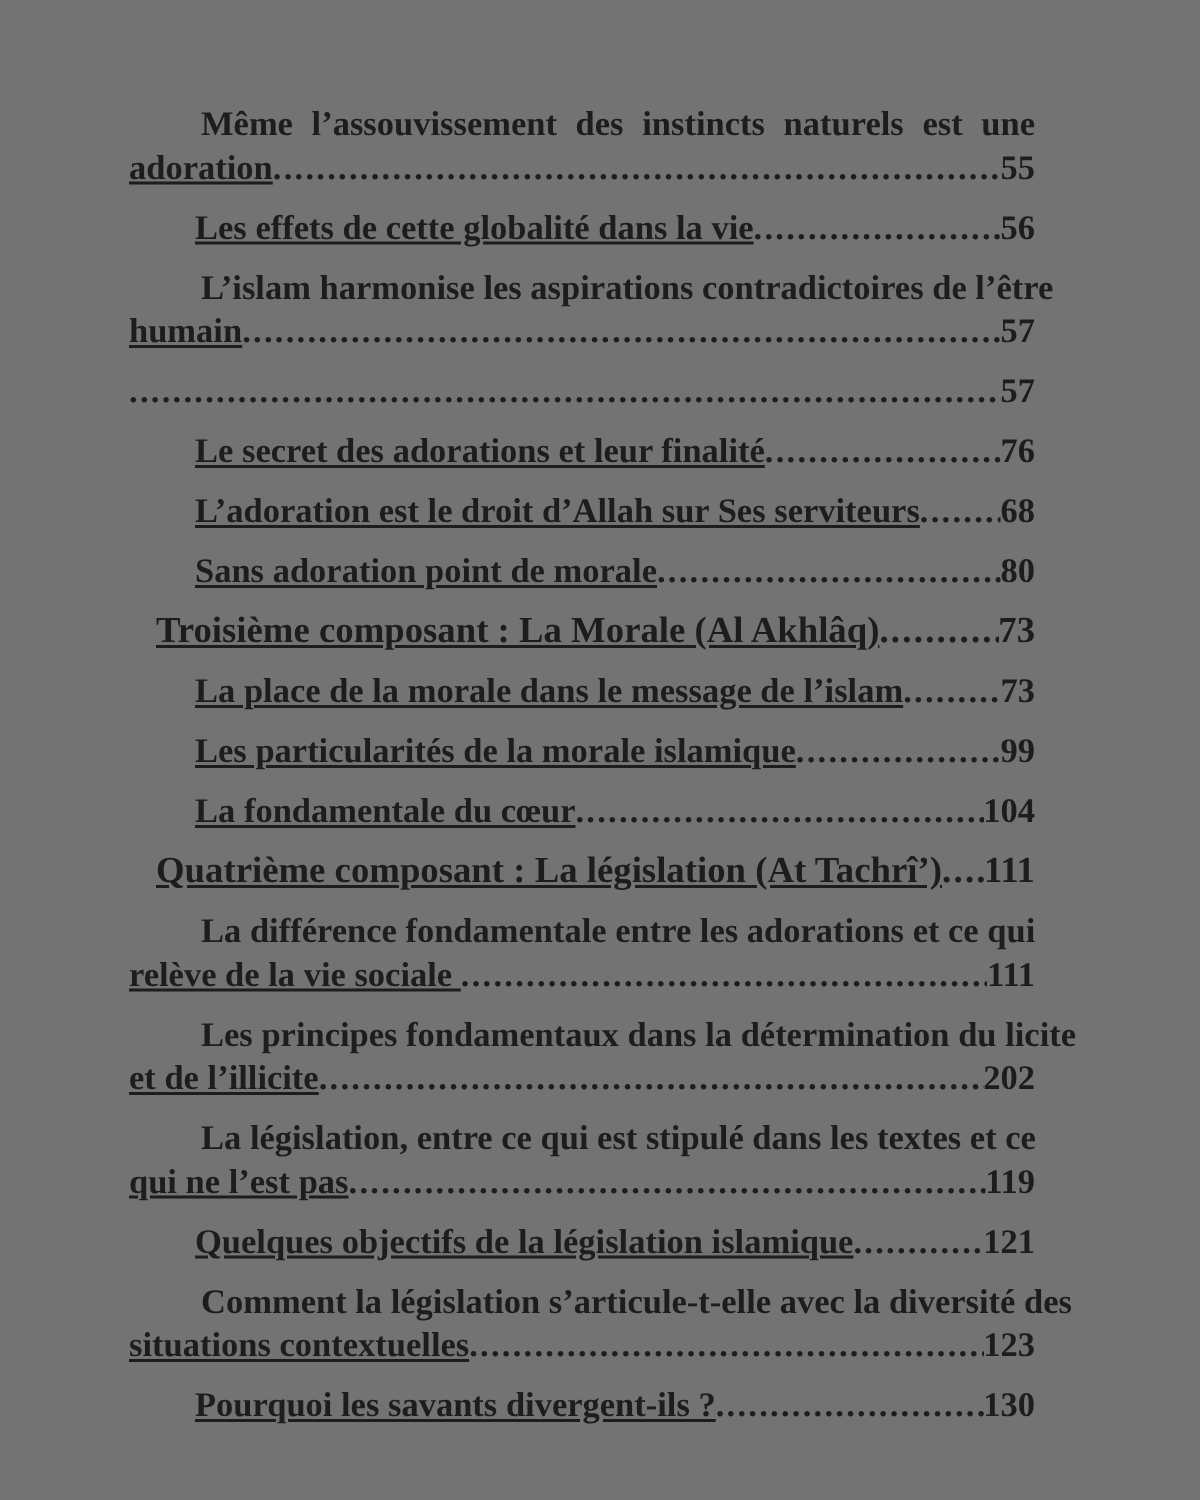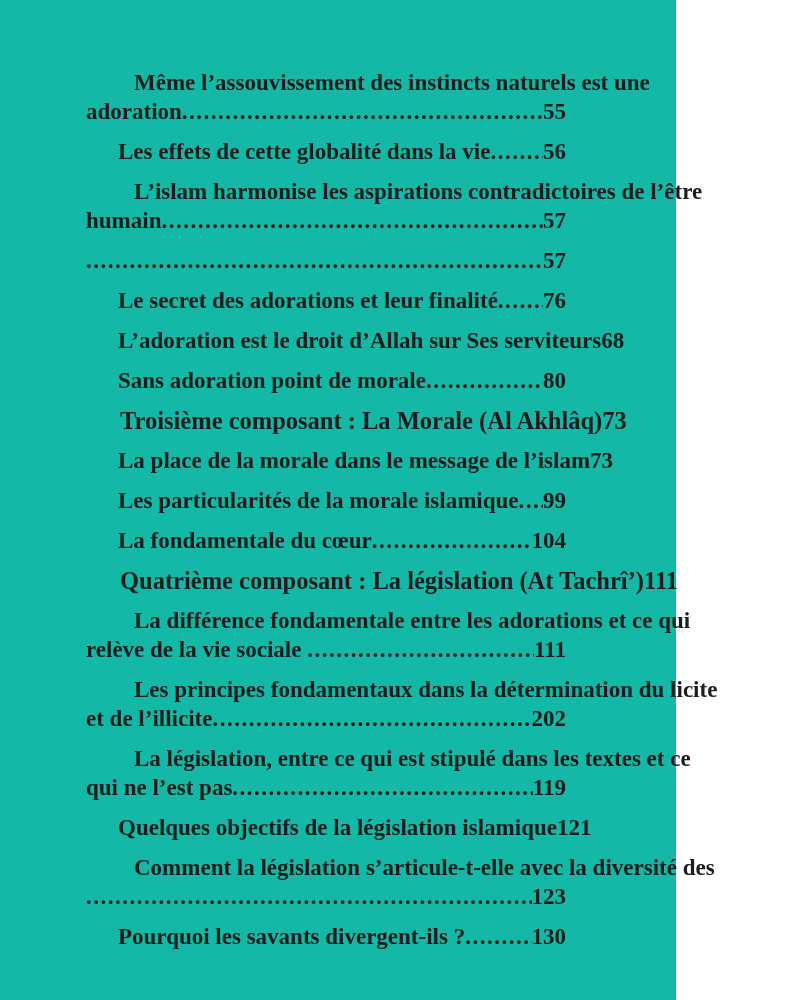--- a/index.html
+++ b/index.html
@@ -3,45 +3,45 @@
 <meta charset="utf-8">
 <style>
   * { box-sizing: border-box; }
   html, body { margin: 0; padding: 0; }
   body {
     width: 800px; height: 1000px;
     background: #ffffff;
     overflow: hidden;
   }
   .sheet {
-    width: 676px; height: 1000px;
-    background: #14b8a6;
+    width: 800px; height: 1000px;
+    background: #737373;
     padding: 68px 110px 0 86px;
     font-family: "Liberation Serif", "DejaVu Serif", serif;
     font-weight: 700;
     color: #1d1d1d;
   }
   .entry {
     font-size: 23px;
     line-height: 29px;
     margin-bottom: 11px;
   }
   .entry.section { font-size: 24.5px; }
   
   .fl {
     text-align: justify;
     text-align-last: justify;
     text-indent: 48px;
     white-space: nowrap;
   }
   
   .ll { display: flex; align-items: baseline; }
-  .ll .txt { flex: 0 0 auto; white-space: pre; }
-  .item .txt.ind { margin-left: 32px; }
-  .section .txt.ind { margin-left: 34px; }
+  .ll .txt { flex: 0 0 auto; white-space: pre; text-decoration: underline; }
+  .item .txt.ind { margin-left: 44px; }
+  .section .txt.ind { margin-left: 18px; }
   .leader {
     flex: 1 1 auto;
     min-width: 0;
     overflow: hidden;
     white-space: nowrap;
     letter-spacing: 1.5px;
   }
   .pg { flex: 0 0 auto; }
 </style>
 </head>
@@ -177,20 +177,21 @@
     <div class="ll">
       <span class="txt ind">Quelques objectifs de la législation islamique</span>
       <span class="leader">....................................................................................................................................</span>
       <span class="pg">121</span>
     </div>
   </div>
 
   <div class="entry item">
     <div class="fl">Comment la législation s’articule-t-elle avec la diversité des</div>
     <div class="ll">
+      <span class="txt">situations contextuelles</span>
       <span class="leader">....................................................................................................................................</span>
       <span class="pg">123</span>
     </div>
   </div>
 
   <div class="entry item">
     <div class="ll">
       <span class="txt ind">Pourquoi les savants divergent-ils ?</span>
       <span class="leader">....................................................................................................................................</span>
       <span class="pg">130</span>

